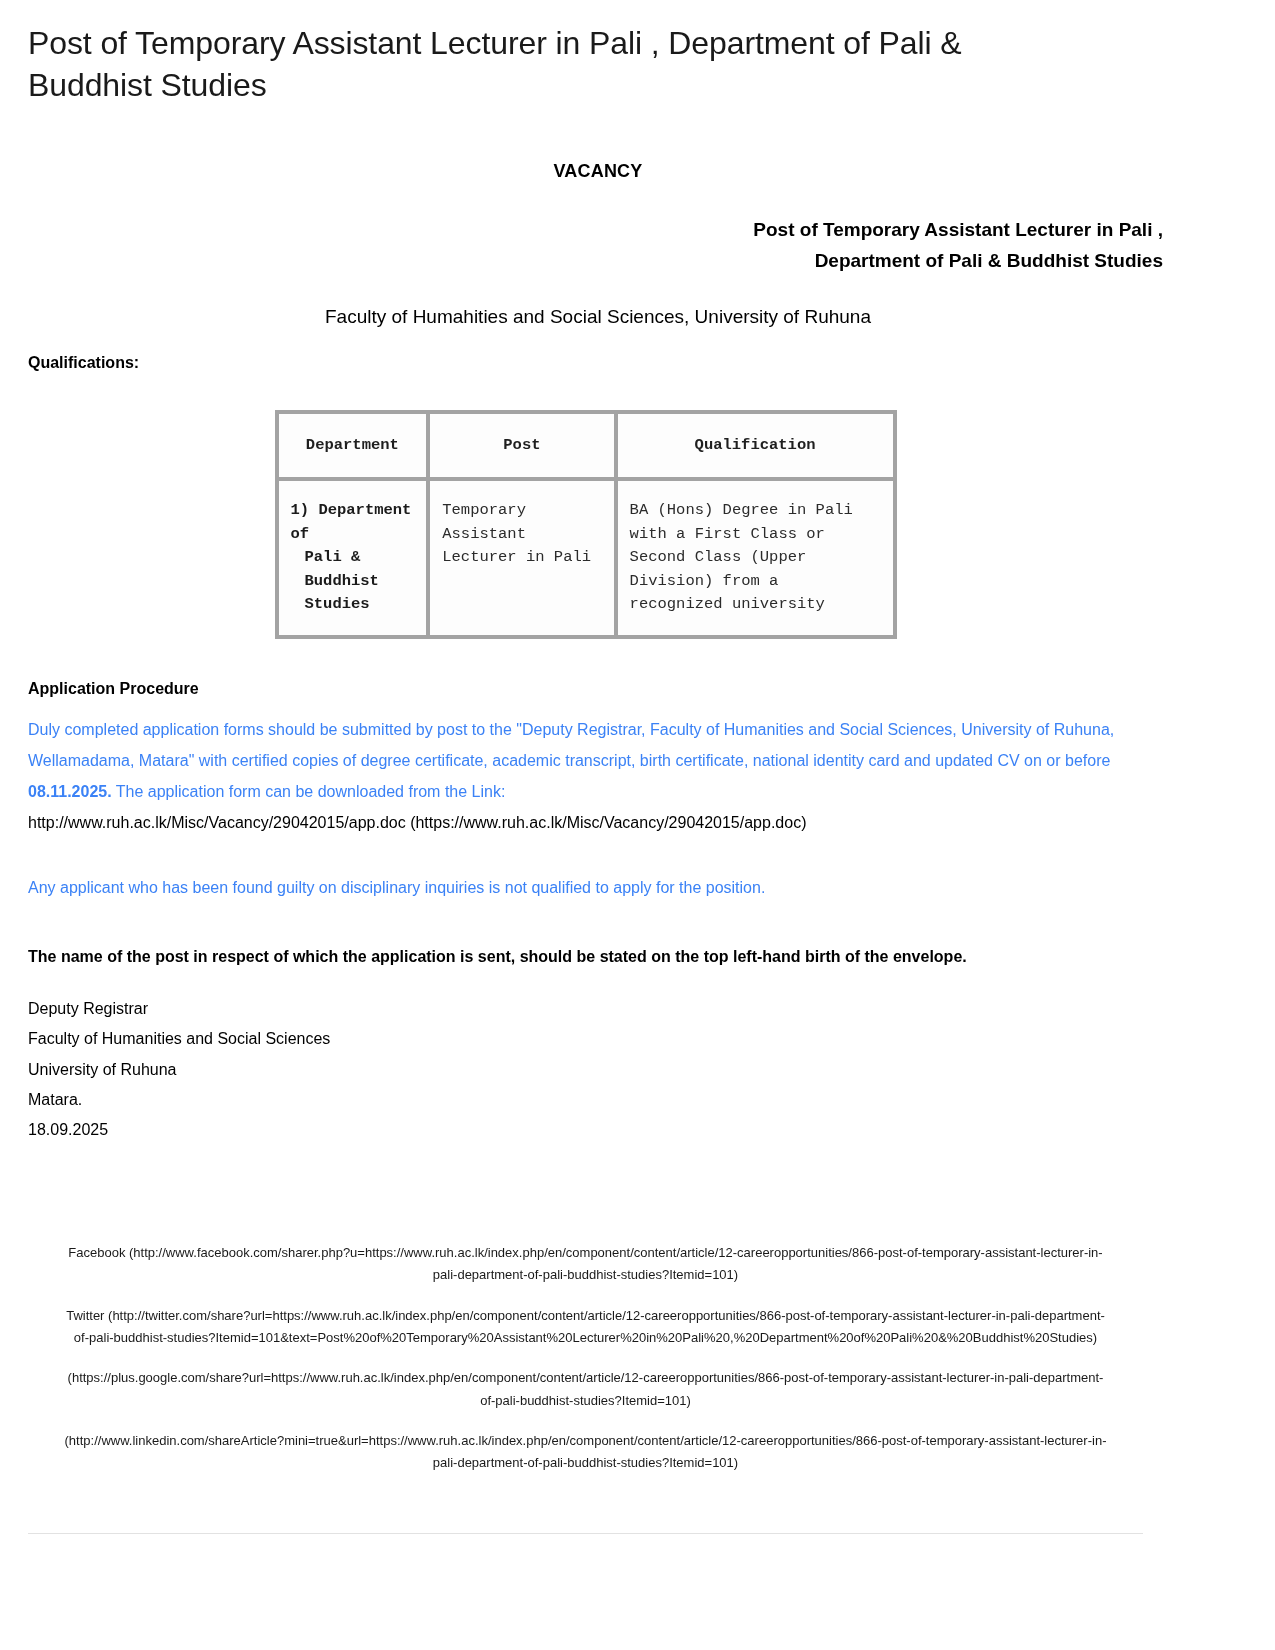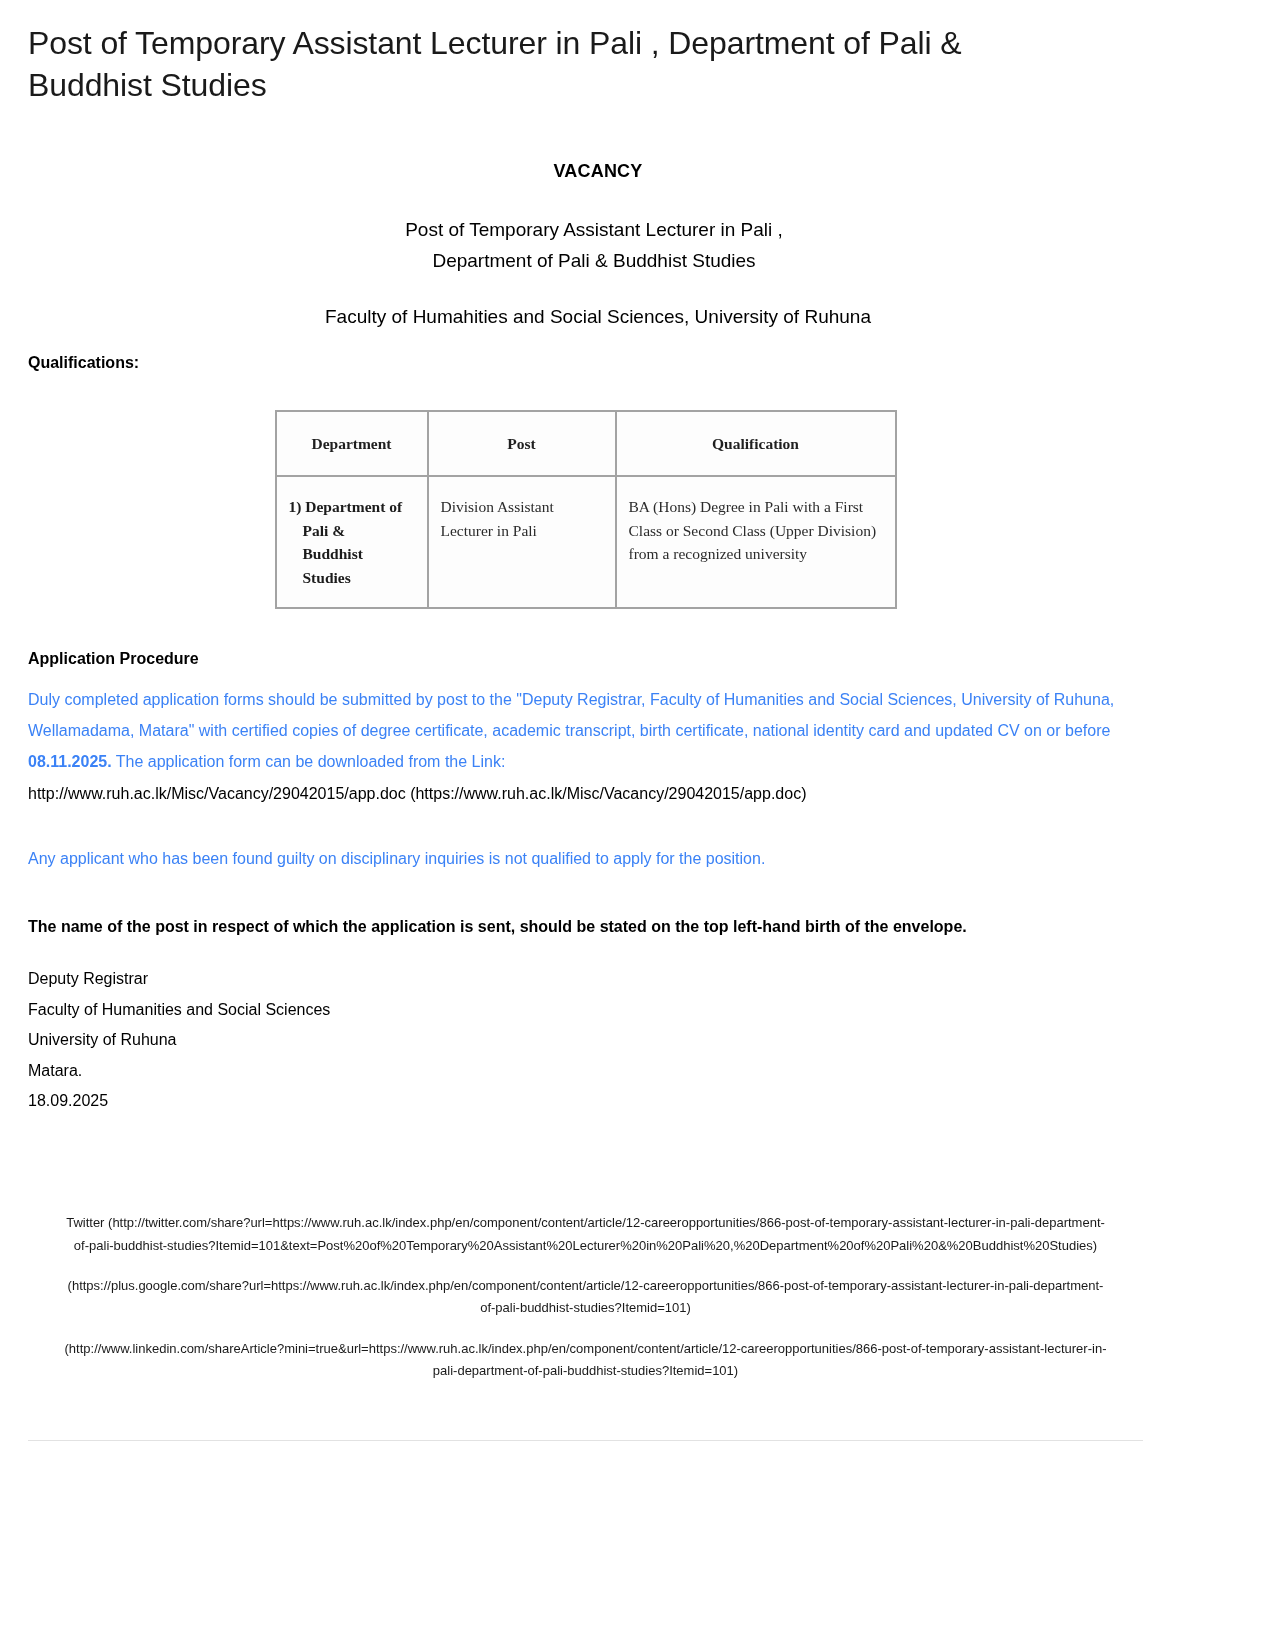--- a/index.html
+++ b/index.html
@@ -42,23 +42,24 @@
   }
   .vacancy-word {
     font-size: 18px;
     font-weight: bold;
     line-height: 1.5;
     margin: 0 0 30px 0;
     letter-spacing: 0.2px;
   }
   .vacancy-post {
     font-size: 19px;
-    font-weight: normal;
+    font-weight: bold;
     line-height: 1.62;
     margin: 0 8px 26px 0;
+    text-align: right;
   }
   .vacancy-faculty {
     font-size: 19px;
     font-weight: normal;
     line-height: 1.5;
     margin: 0;
   }
 
   
   .qual-label {
@@ -74,25 +75,26 @@
   }
   table.qual-table {
     border-collapse: collapse;
     width: 100%;
     font-family: "Liberation Serif", serif;
     color: #2b2b2b;
     background: #fdfdfd;
   }
   table.qual-table th,
   table.qual-table td {
-    border: 2px solid #a3a3a3;
+    border: 4px solid #a3a3a3;
     padding: 24px 12px;
     vertical-align: top;
     font-size: 15.5px;
     line-height: 1.52;
+    font-family: Liberation Mono, monospace;
   }
   table.qual-table thead th {
     text-align: center;
     font-weight: bold;
     font-size: 15.5px;
     padding-top: 20px;
     padding-bottom: 20px;
     color: #1f1f1f;
   }
   table.qual-table tbody td {
@@ -200,21 +202,21 @@
       <tbody>
         <tr>
           <td class="cell-dept">
             <div class="dept-lines">
               <span>1) Department of</span>
               <span class="indent">Pali &amp;</span>
               <span class="indent">Buddhist</span>
               <span class="indent">Studies</span>
             </div>
           </td>
-          <td class="cell-post">Division Assistant Lecturer in Pali</td>
+          <td class="cell-post">Temporary Assistant Lecturer in Pali</td>
           <td class="cell-qual">BA (Hons) Degree in Pali with a First Class or Second Class (Upper Division) from a recognized university</td>
         </tr>
       </tbody>
     </table>
   </div>
 
   <div class="body-section">
     <div class="sec-heading">Application Procedure</div>
 
     <p class="para"><span>Duly completed application forms should be submitted by post to the "Deputy Registrar, Faculty of Humanities and Social Sciences, University of Ruhuna, Wellamadama, Matara" with certified copies of degree certificate, academic transcript, birth certificate, national identity card and updated CV on or before </span><b>08.11.2025.</b><span> The application form can be downloaded from the Link:</span></p>
@@ -228,20 +230,21 @@
     <div class="address">
       <div>Deputy Registrar</div>
       <div>Faculty of Humanities and Social Sciences</div>
       <div>University of Ruhuna</div>
       <div>Matara.</div>
       <div>18.09.2025</div>
     </div>
   </div>
 
   <div class="share-block">
+    <p class="share-item">Facebook (http://www.facebook.com/sharer.php?u=https://www.ruh.ac.lk/index.php/en/component/content/article/12-careeropportunities/866-post-of-temporary-assistant-lecturer-in-pali-department-of-pali-buddhist-studies?Itemid=101)</p>
     <p class="share-item wide">Twitter (http://twitter.com/share?url=https://www.ruh.ac.lk/index.php/en/component/content/article/12-careeropportunities/866-post-of-temporary-assistant-lecturer-in-pali-department-of-pali-buddhist-studies?Itemid=101&amp;text=Post%20of%20Temporary%20Assistant%20Lecturer%20in%20Pali%20,%20Department%20of%20Pali%20&amp;%20Buddhist%20Studies)</p>
     <p class="share-item">(https://plus.google.com/share?url=https://www.ruh.ac.lk/index.php/en/component/content/article/12-careeropportunities/866-post-of-temporary-assistant-lecturer-in-pali-department-of-pali-buddhist-studies?Itemid=101)</p>
     <p class="share-item">(http://www.linkedin.com/shareArticle?mini=true&amp;url=https://www.ruh.ac.lk/index.php/en/component/content/article/12-careeropportunities/866-post-of-temporary-assistant-lecturer-in-pali-department-of-pali-buddhist-studies?Itemid=101)</p>
   </div>
 
   <hr class="footer-rule">
 
 </div>
 
 </body></html>

